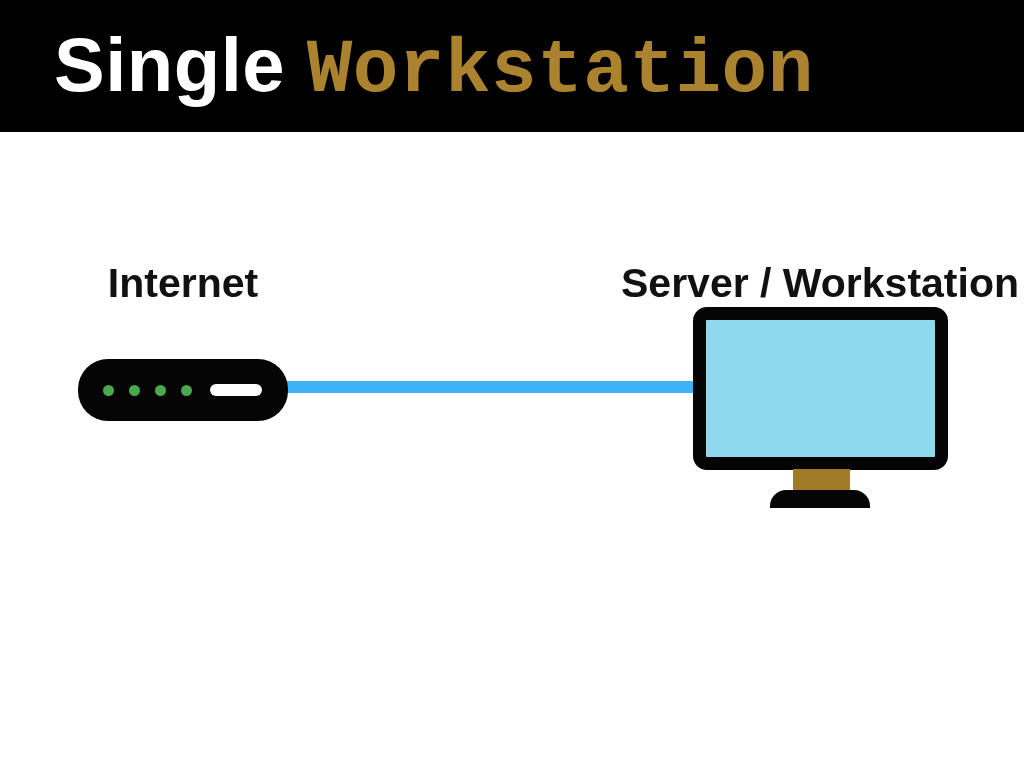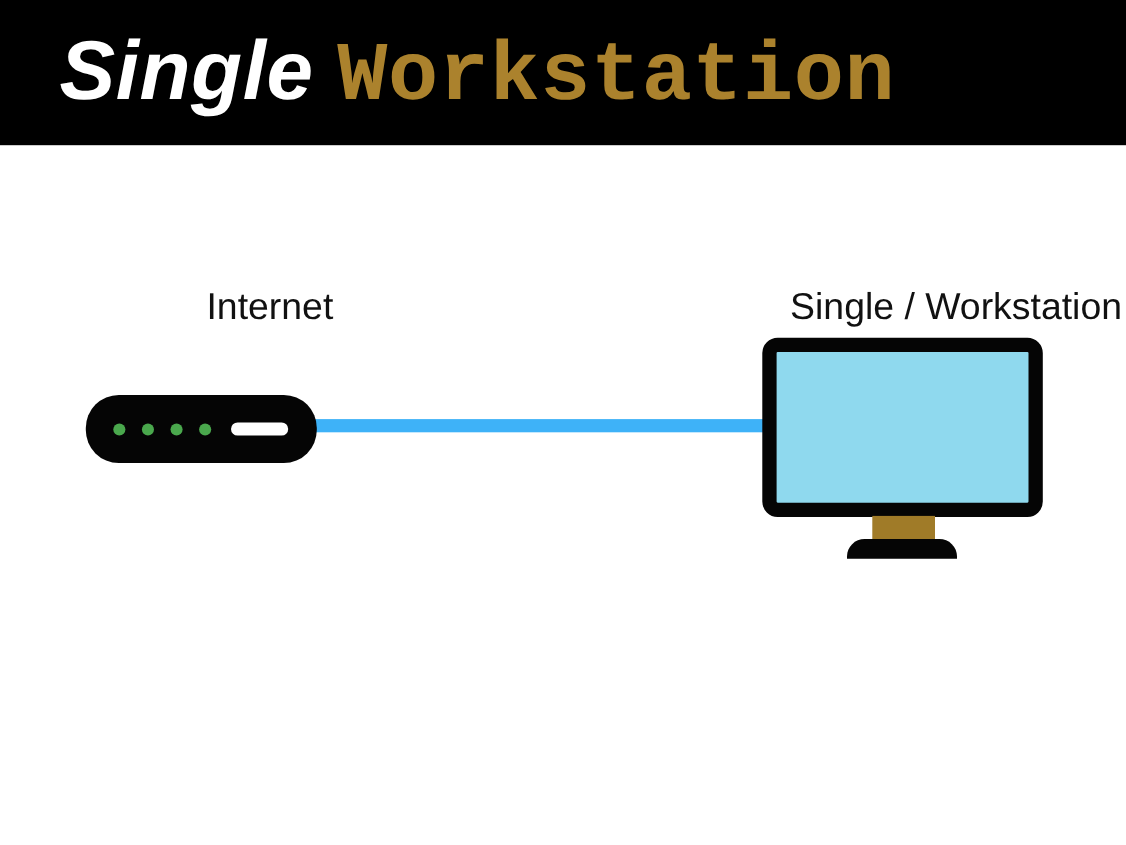--- a/index.html
+++ b/index.html
@@ -29,31 +29,31 @@
     position: absolute;
     left: 54px;
     top: 27px;
     margin: 0;
     font-size: 76px;
     font-weight: bold;
     line-height: 1.0;
     white-space: pre;
     letter-spacing: 0.5px;
   }
-  .title-primary { color: var(--title-primary, #ffffff); font-style: italic; }
+  .title-primary { color: var(--title-primary, #ffffff); }
   .title-accent  { color: var(--title-accent, #ab822d); font-family: Liberation Mono, monospace; }
 
   
   .node-label {
     position: absolute;
     top: 261px;
-    font-size: 34px;
-    font-weight: normal;
+    font-size: 41px;
+    font-weight: bold;
     color: var(--label-text, #111111);
-    text-align: right;
+    text-align: center;
     line-height: 1.1;
   }
   .label-internet { left: 63px;  width: 240px; }
   .label-server   { left: 620px; width: 400px; }
 
   
   .link-line {
     position: absolute;
     left: 286px;
     top: 381px;
@@ -129,21 +129,21 @@
 <div class="slide">
 
   <header class="banner">
     <h1 class="slide-title"><span class="title-primary">Single </span><span class="title-accent">Workstation</span></h1>
   </header>
 
   <main>
 
     <div class="node-label label-internet">Internet</div>
 
-    <div class="node-label label-server">Single / Workstation</div>
+    <div class="node-label label-server">Server / Workstation</div>
 
     <div class="link-line"></div>
 
     <div class="router">
       <span class="led"></span>
       <span class="led"></span>
       <span class="led"></span>
       <span class="led"></span>
       <span class="led-pill"></span>
     </div>

